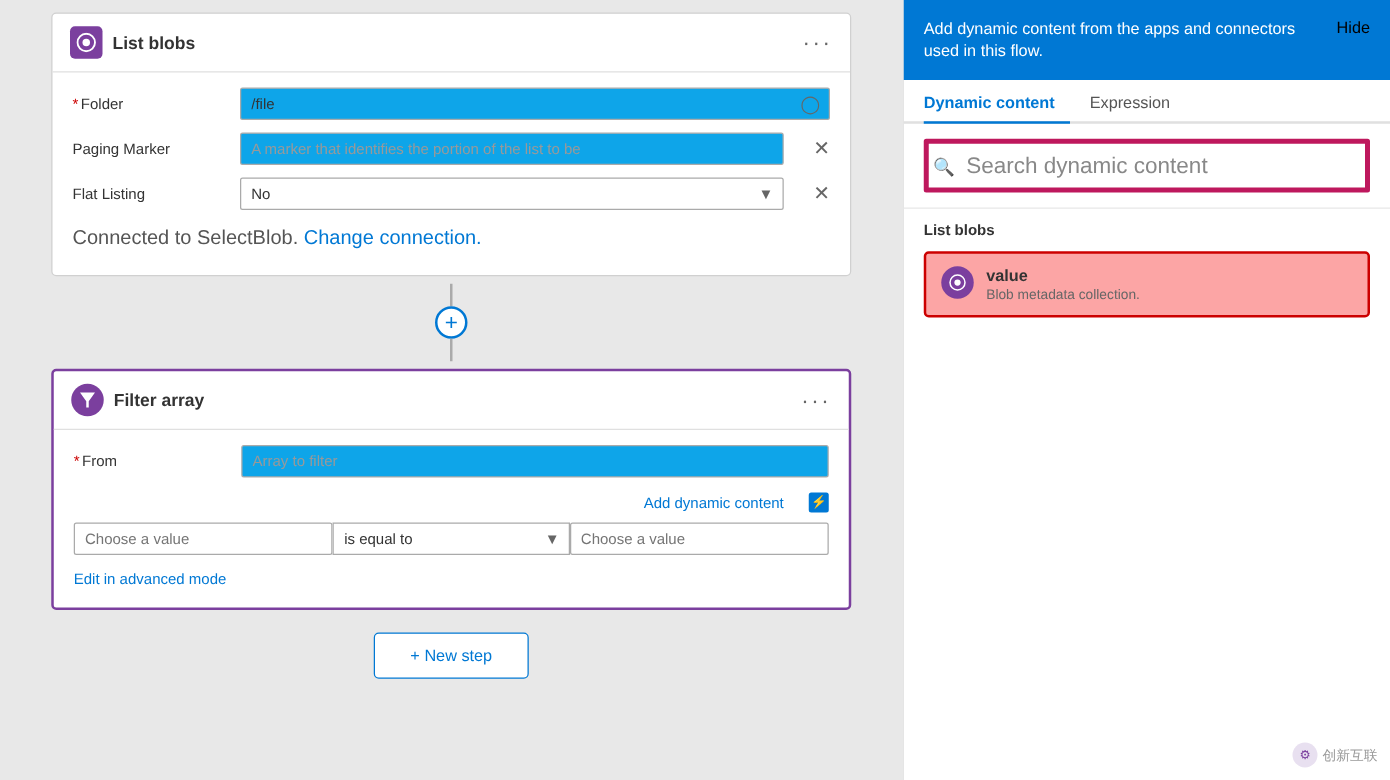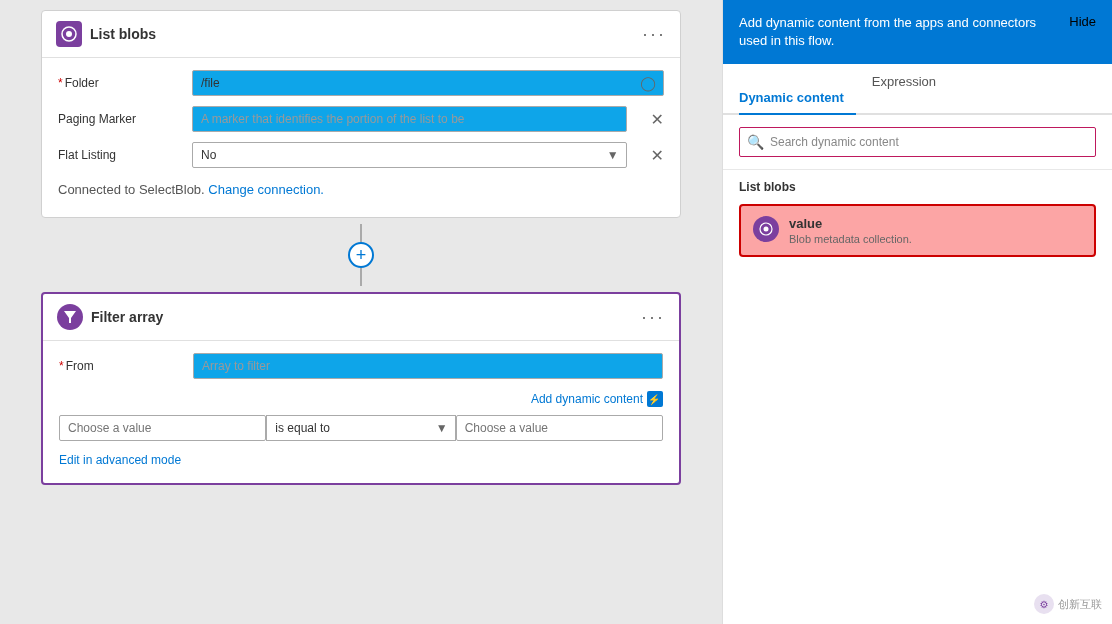--- a/index.html
+++ b/index.html
@@ -157,21 +157,21 @@
       position: absolute;
       right: 8px;
       top: 50%;
       transform: translateY(-50%);
       color: #666;
       font-size: 12px;
       pointer-events: none;
     }
 
     .connection-info {
-      font-size: 13px;
+      font-size: 16px;
       color: #555;
       padding: 4px 0 8px 0;
     }
 
     .connection-info a {
       color: #0078d4;
       text-decoration: none;
       cursor: pointer;
     }
 
@@ -228,21 +228,21 @@
       text-align: right;
       padding: 2px 0 8px 0;
     }
 
     .add-dynamic-link {
       color: #0078d4;
       font-size: 12px;
       cursor: pointer;
       display: inline-flex;
       align-items: center;
-      gap: 4px;
+      gap: 20px;
     }
 
     .dynamic-icon {
       background: #0078d4;
       color: white;
       font-size: 10px;
       width: 16px;
       height: 16px;
       border-radius: 2px;
       display: inline-flex;
@@ -357,45 +357,44 @@
       font-size: 13px;
       color: #555;
       cursor: pointer;
       margin-right: 16px;
       position: relative;
     }
 
     .panel-tab.active {
       color: #0078d4;
       font-weight: 600;
-      margin-top: 16px;
     }
 
     .panel-tab.active::after {
       content: '';
       position: absolute;
       bottom: -2px;
       left: 0;
       right: 0;
       height: 2px;
       background: #0078d4;
     }
 
     .panel-search {
       padding: 12px 16px;
       border-bottom: 1px solid #e8e8e8;
       position: relative;
     }
 
     .search-input {
       width: 100%;
-      border: 1px solid #be185d;
+      border: 4px solid #be185d;
       border-radius: 2px;
       padding: 7px 10px 7px 30px;
-      font-size: 12px;
+      font-size: 18px;
       color: #333;
       outline: none;
     }
 
     .search-input::placeholder {
       color: #888;
     }
 
     .search-icon-wrap {
       position: absolute;
@@ -580,20 +579,25 @@
             </select>
             <span class="select-arrow">▼</span>
           </div>
           <input class="condition-input" type="text" placeholder="Choose a value" style="">
         </div>
 
         <div class="edit-advanced">Edit in advanced mode</div>
       </div>
     </div>
 
+    <div class="new-step-wrap">
+      <button class="new-step-btn">
+        <span>+ New step</span>
+      </button>
+    </div>
   </div>
 
   <div class="right-panel">
 
     <div class="panel-header">
       <span class="panel-header-text">Add dynamic content from the apps and connectors used in this flow.</span>
       <span class="hide-btn">Hide</span>
     </div>
 
     <div class="panel-tabs">

